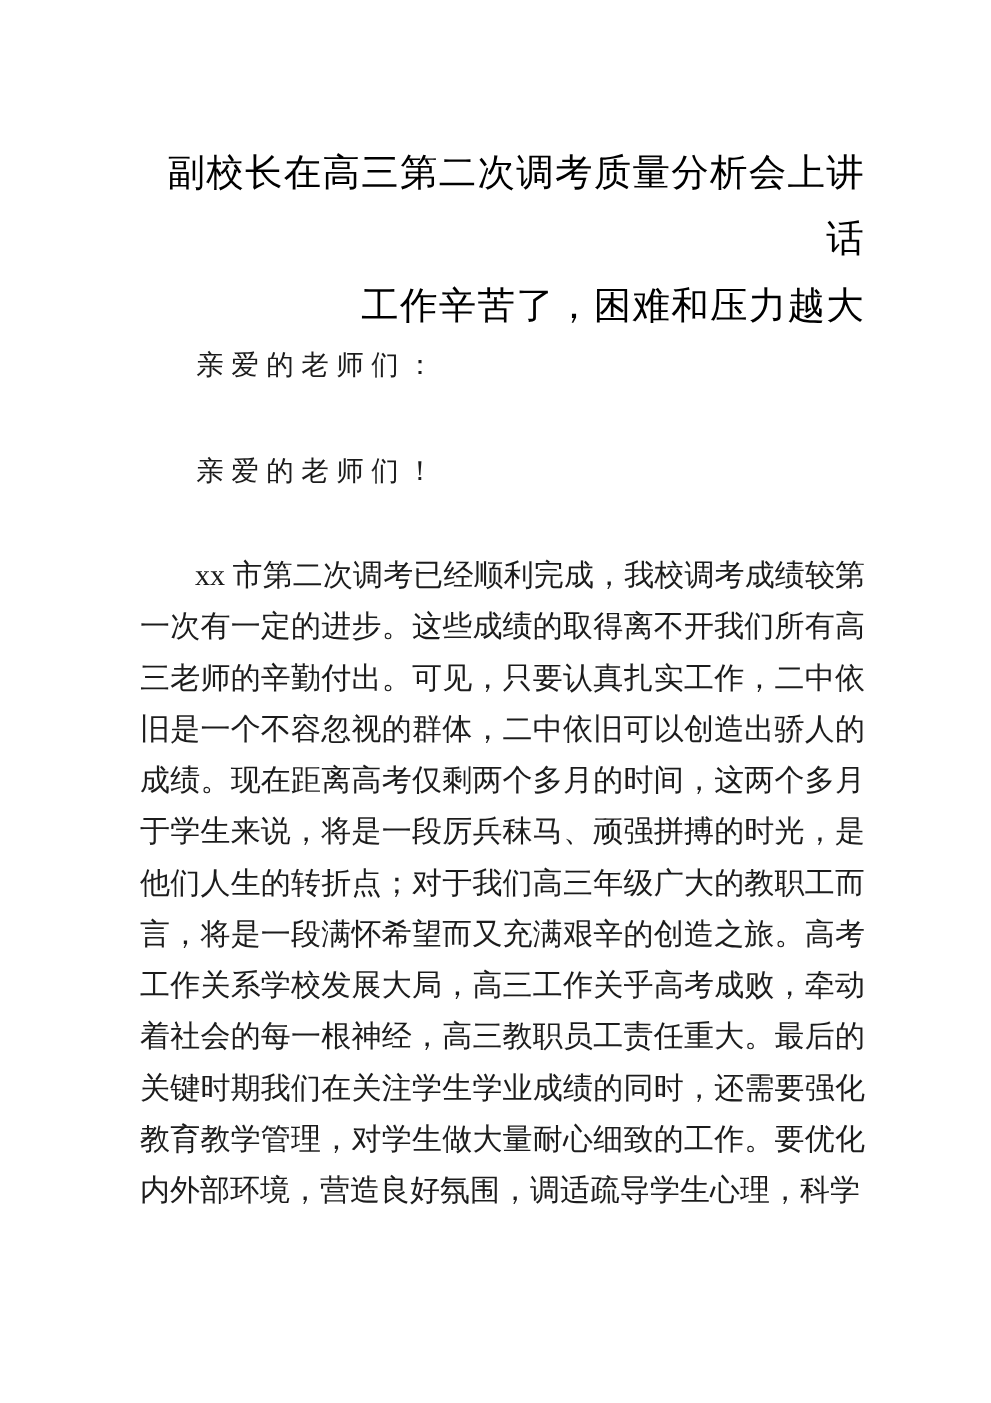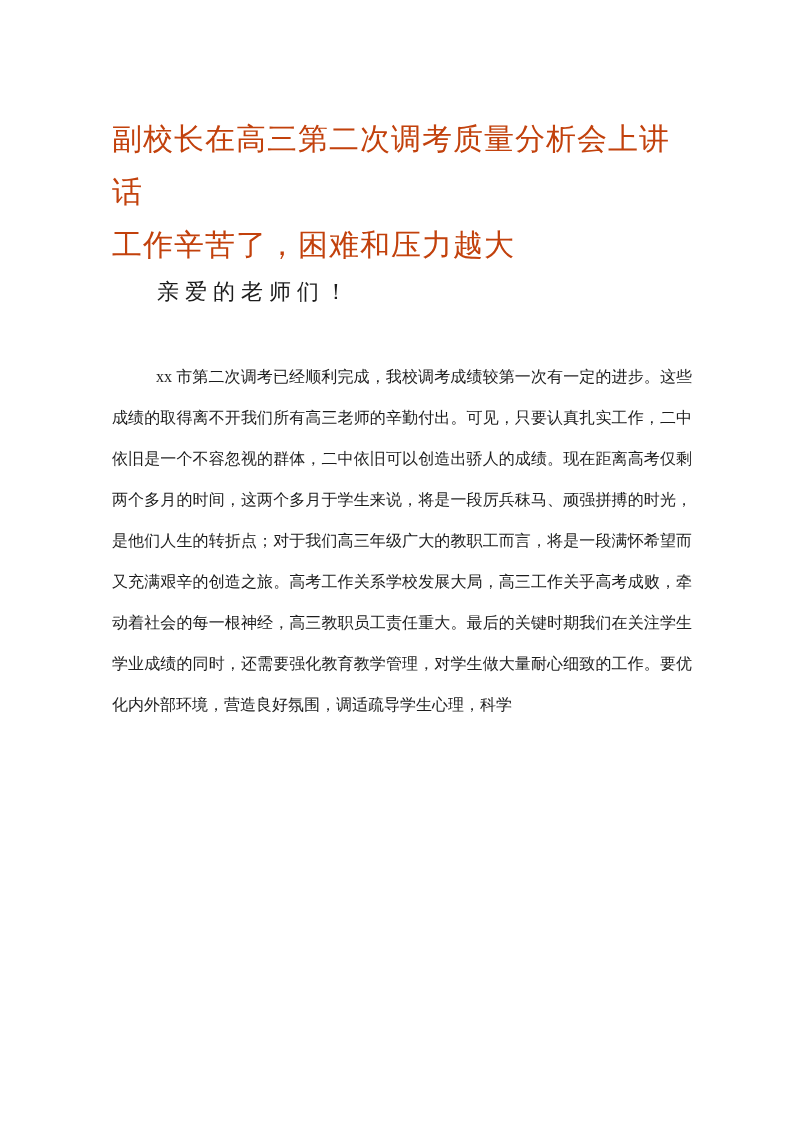--- a/index.html
+++ b/index.html
@@ -15,57 +15,58 @@
     overflow: hidden;
     font-family: "Liberation Serif", "DejaVu Serif", serif;
     color: #1c1c1c;
   }
   .text-col {
     margin-left: 112px;
     width: 580px;
   }
   .title-block {
     margin-top: 112px;
-    text-align: left;
+    text-align: right;
     font-size: 30px;
     line-height: 53px;
     letter-spacing: 1px;
-    color: #c2410c;
+    color: #000000;
   }
   .salutation {
     margin: 67px 0 43px 0;
   }
   .greet-line {
     font-size: 22px;
     line-height: 42px;
     letter-spacing: 6px;
     text-indent: 45px;
     margin: 0 0 43px 0;
     white-space: nowrap;
   }
   .main-paragraph {
-    font-size: 16px;
+    font-size: 24px;
     line-height: 41px;
     margin: 0;
     text-align: justify;
     text-justify: inter-character;
     text-indent: 44px;
   }
 </style>
 </head>
 <body>
 
 <div class="page">
   <div class="text-col">
 
     <div class="title-block">
       <div>副校长在高三第二次调考质量分析会上讲话</div>
       <div>工作辛苦了，困难和压力越大</div>
     </div>
 
+    <p class="greet-line salutation">亲爱的老师们：</p>
 
 
     <p class="greet-line">亲爱的老师们！</p>
 
     <p class="main-paragraph">xx 市第二次调考已经顺利完成，我校调考成绩较第一次有一定的进步。这些成绩的取得离不开我们所有高三老师的辛勤付出。可见，只要认真扎实工作，二中依旧是一个不容忽视的群体，二中依旧可以创造出骄人的成绩。现在距离高考仅剩两个多月的时间，这两个多月于学生来说，将是一段厉兵秣马、顽强拼搏的时光，是他们人生的转折点；对于我们高三年级广大的教职工而言，将是一段满怀希望而又充满艰辛的创造之旅。高考工作关系学校发展大局，高三工作关乎高考成败，牵动着社会的每一根神经，高三教职员工责任重大。最后的关键时期我们在关注学生学业成绩的同时，还需要强化教育教学管理，对学生做大量耐心细致的工作。要优化内外部环境，营造良好氛围，调适疏导学生心理，科学</p>
 
   </div>
 </div>
 
 </body></html>

